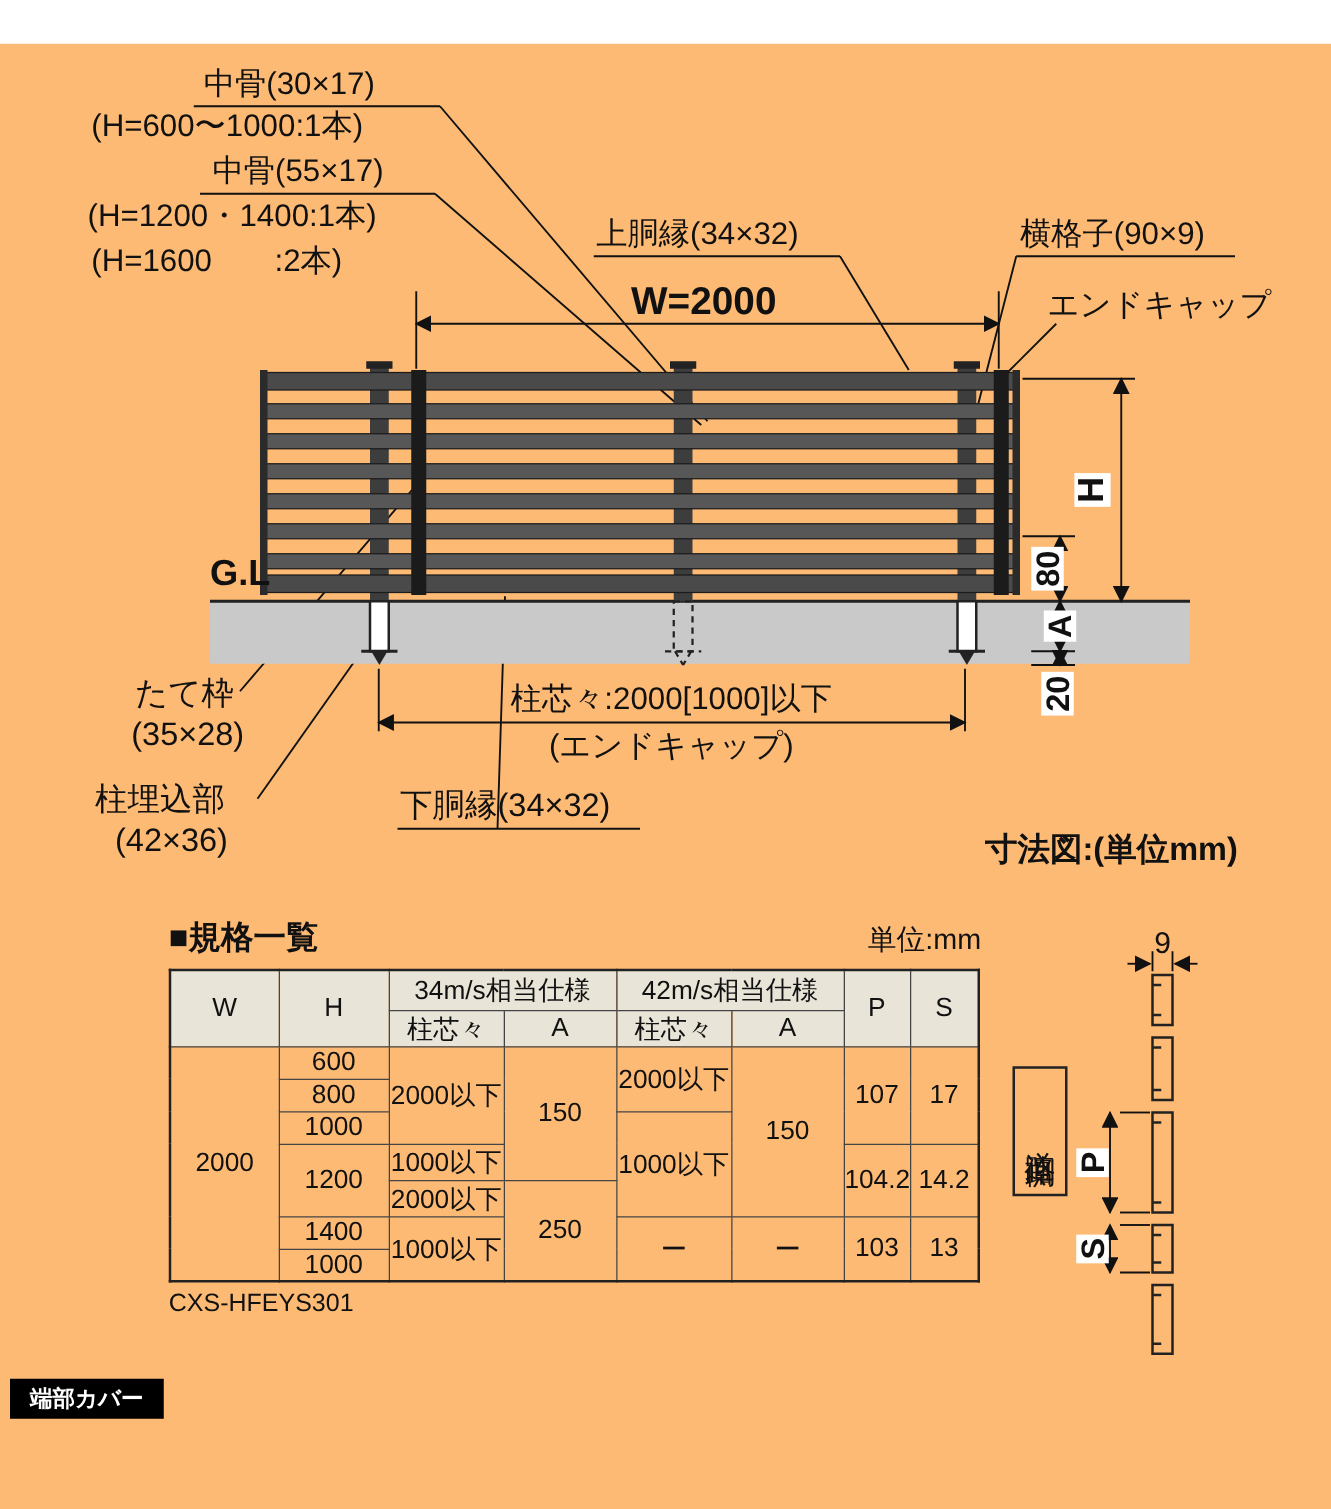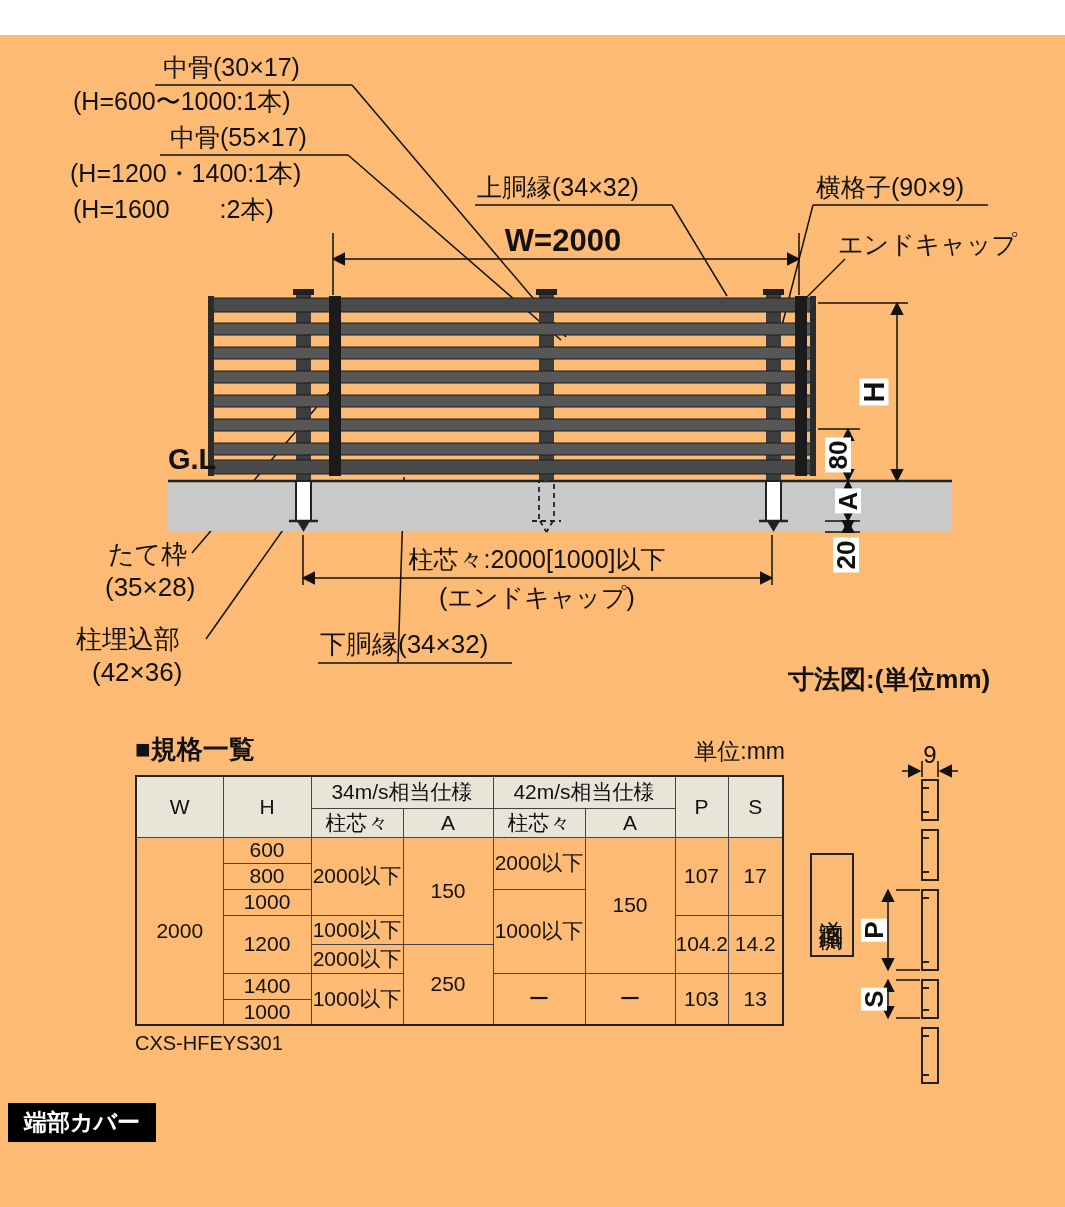--- a/index.html
+++ b/index.html
@@ -21,21 +21,21 @@
   .thead-row{display:flex;justify-content:space-between;align-items:flex-end;margin-bottom:8px;}
   .tbl-heading{font-size:26px;font-weight:bold;}
   .tbl-unit{font-size:23px;}
   table.spec{border-collapse:collapse;table-layout:fixed;width:648px;border:2px solid #222;}
   table.spec th,table.spec td{border:1px solid #444;text-align:center;vertical-align:middle;
         font-size:21px;font-weight:normal;padding:0;overflow:hidden;}
   table.spec thead th{background:#e8e4d8;}
   tr.hrow1{height:32px;} tr.hrow2{height:29px;} tr.brow{height:26px;}
   .model{font-size:20px;margin-top:6px;}
   
-  .badge{position:absolute;left:8px;top:1068px;background:#000;color:#fff;font-size:23px;
+  .badge{position:absolute;left:8px;top:1068px;background:#000;color:#fff;font-size:18px;
          font-weight:bold;padding:4px 16px;}
   .foot-text{position:absolute;left:8px;top:1108px;width:1052px;font-size:28px;line-height:1.32;}
 </style>
 </head>
 <body>
 
 <div id="page">
 
   <svg width="1065" height="1060">
     <defs>

